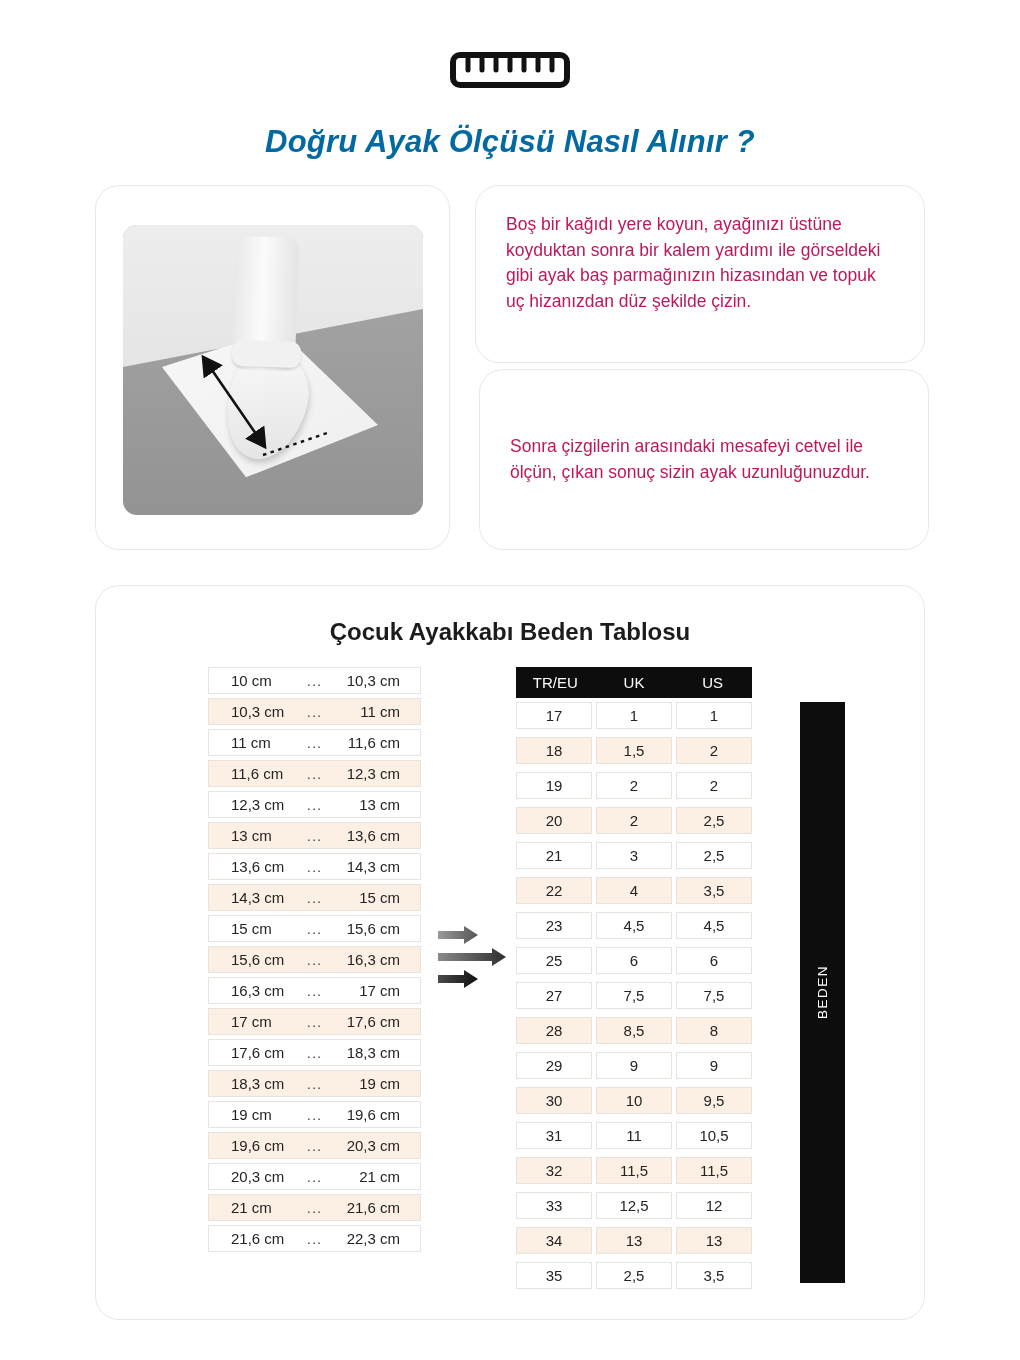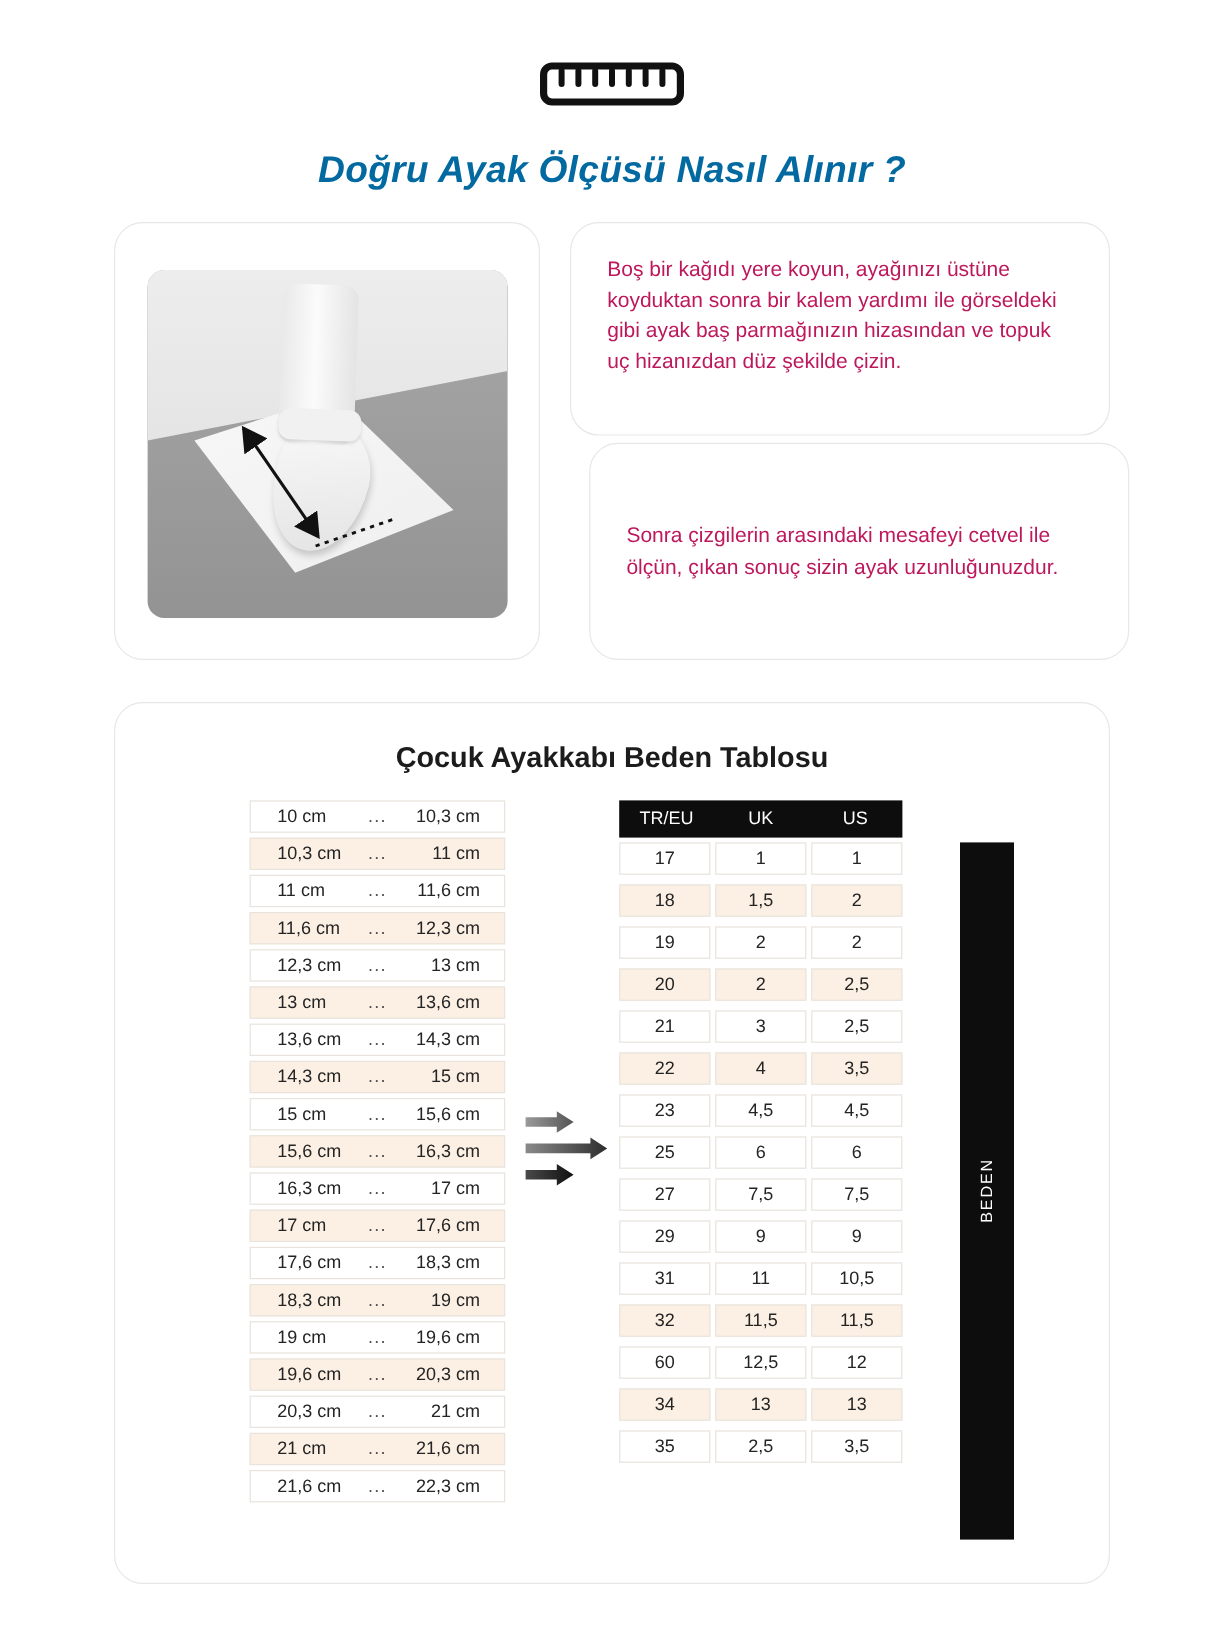--- a/index.html
+++ b/index.html
@@ -7,21 +7,21 @@
   .abs{position:absolute;}
 
   
   .ruler-wrap{left:0;right:0;top:48px;display:flex;justify-content:center;}
   .page-title{left:0;right:0;top:124px;text-align:center;font-size:31px;font-weight:700;color:#0369a1;letter-spacing:.2px;font-style:italic;}
 
   
   .card{background:#fff;border:1px solid #e7e7e7;border-radius:24px;box-sizing:border-box;}
   .photo-card{left:95px;top:185px;width:355px;height:365px;}
   .info-card-1{left:475px;top:185px;width:450px;height:178px;padding:26px 30px;}
-  .info-card-2{left:491px;top:369px;width:450px;height:181px;padding:26px 30px;display:flex;align-items:center;}
+  .info-card-2{left:479px;top:369px;width:450px;height:181px;padding:26px 30px;display:flex;align-items:center;}
   .info-text{font-size:17.5px;line-height:1.47;color:#be185d;}
 
   
   .photo{position:absolute;left:27px;top:39px;width:300px;height:290px;border-radius:14px;overflow:hidden;background:linear-gradient(180deg,#a8a8a8 0%,#939393 100%);}
   .wall{position:absolute;inset:0;background:linear-gradient(180deg,#ededed,#dcdcdc);clip-path:polygon(0 0,100% 0,100% 29%,0 49%);}
   .paper{position:absolute;inset:0;background:linear-gradient(150deg,#fbfbfb,#ededed);clip-path:polygon(13% 49%,52% 36%,85% 69%,41% 87%);}
   .sock-leg{position:absolute;left:37%;top:4%;width:21%;height:46%;background:linear-gradient(90deg,#e9e9e9,#fbfbfb 45%,#e4e4e4);border-radius:12px;transform:rotate(2deg);}
   .sock-cuff{position:absolute;left:36.2%;top:40%;width:23%;height:9%;background:#f1f1f1;border-radius:10px;transform:rotate(2deg);box-shadow:0 2px 3px rgba(0,0,0,.12);}
   .foot{position:absolute;left:35%;top:43%;width:26%;height:38%;background:linear-gradient(160deg,#fafafa,#e3e3e3);border-radius:46% 54% 52% 48%/38% 42% 58% 56%;transform:rotate(14deg);box-shadow:2px 4px 6px rgba(0,0,0,.18);}
   .photo-svg{position:absolute;inset:0;width:100%;height:100%;}
@@ -296,42 +296,52 @@
     <span class="scell">6</span>
   </div>
 
 
   <div class="size-row">
     <span class="scell">27</span>
     <span class="scell">7,5</span>
     <span class="scell">7,5</span>
   </div>
 
+  <div class="size-row alt">
+    <span class="scell">28</span>
+    <span class="scell">8,5</span>
+    <span class="scell">8</span>
+  </div>
 
   <div class="size-row">
     <span class="scell">29</span>
     <span class="scell">9</span>
     <span class="scell">9</span>
   </div>
 
+  <div class="size-row alt">
+    <span class="scell">30</span>
+    <span class="scell">10</span>
+    <span class="scell">9,5</span>
+  </div>
 
   <div class="size-row">
     <span class="scell">31</span>
     <span class="scell">11</span>
     <span class="scell">10,5</span>
   </div>
 
   <div class="size-row alt">
     <span class="scell">32</span>
     <span class="scell">11,5</span>
     <span class="scell">11,5</span>
   </div>
 
   <div class="size-row">
-    <span class="scell">60</span>
+    <span class="scell">33</span>
     <span class="scell">12,5</span>
     <span class="scell">12</span>
   </div>
 
   <div class="size-row alt">
     <span class="scell">34</span>
     <span class="scell">13</span>
     <span class="scell">13</span>
   </div>
 

